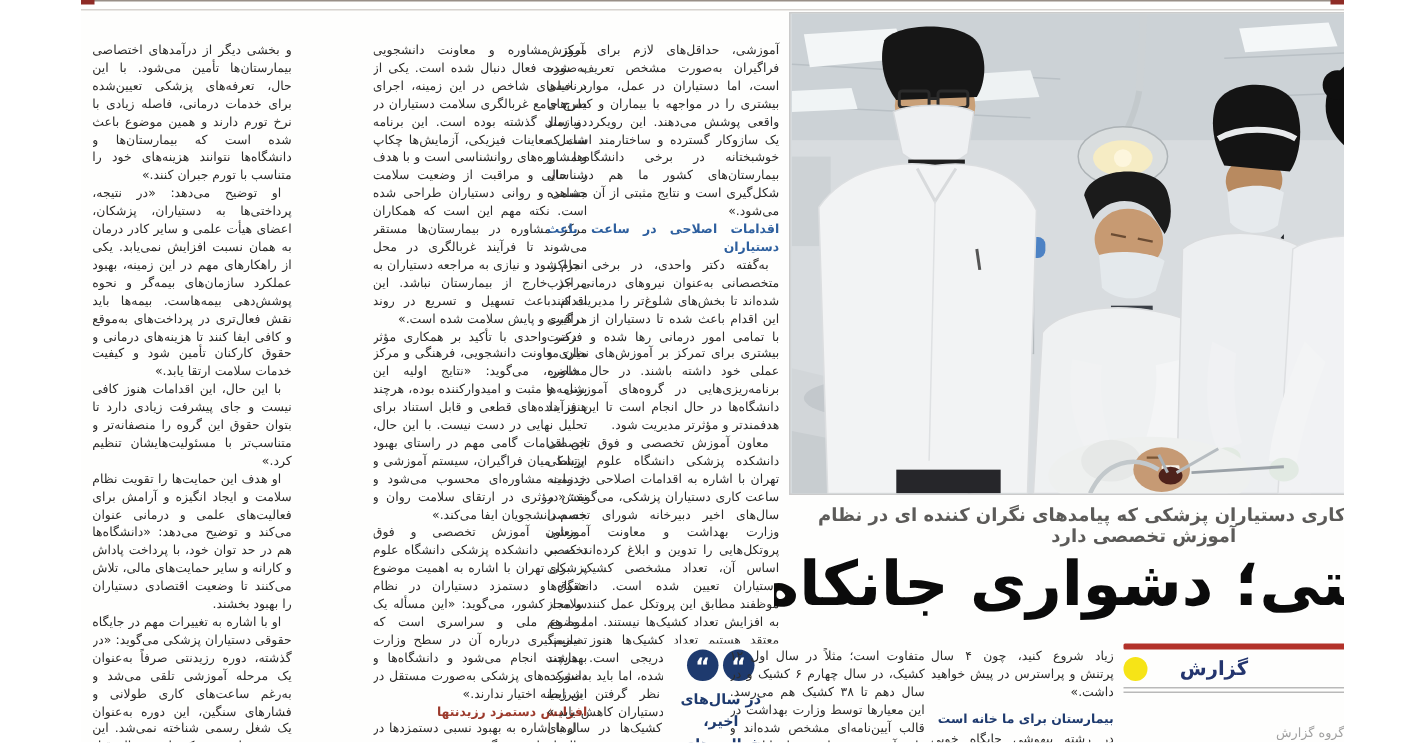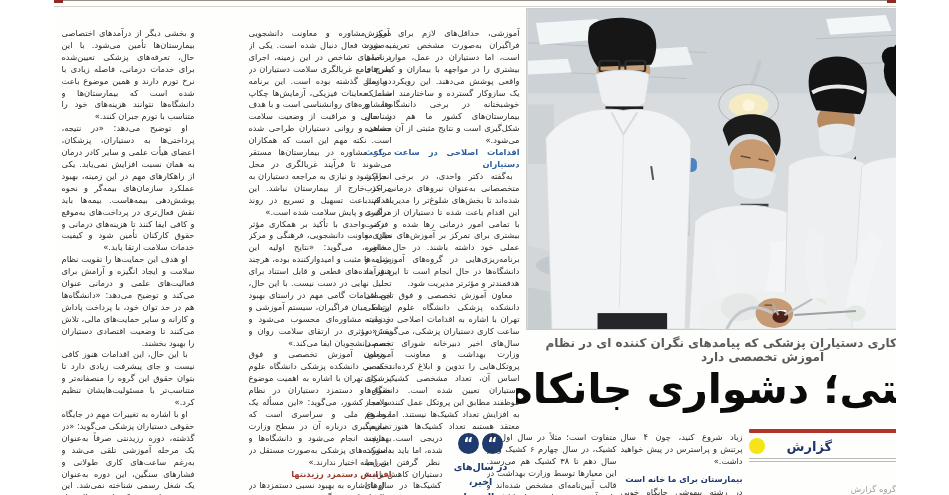--- a/index.html
+++ b/index.html
@@ -96,22 +96,22 @@
 <div id="page">
 
   <div class="rule-top1"></div>
   <div class="rule-top2"></div>
   <div class="corner-accent left"></div>
   <div class="corner-accent right"></div>
 
   <div id="col1" class="col">
     <p>و بخشی دیگر از درآمدهای اختصاصی بیمارستان‌ها تأمین می‌شود. با این حال، تعرفه‌های پزشکی تعیین‌شده برای خدمات درمانی، فاصله زیادی با نرخ تورم دارند و همین موضوع باعث شده است که بیمارستان‌ها و دانشگاه‌ها نتوانند هزینه‌های خود را متناسب با تورم جبران کنند.»</p>
     <p>او توضیح می‌دهد: «در نتیجه، پرداختی‌ها به دستیاران، پزشکان، اعضای هیأت علمی و سایر کادر درمان به همان نسبت افزایش نمی‌یابد. یکی از راهکارهای مهم در این زمینه، بهبود عملکرد سازمان‌های بیمه‌گر و نحوه پوشش‌دهی بیمه‌هاست. بیمه‌ها باید نقش فعال‌تری در پرداخت‌های به‌موقع و کافی ایفا کنند تا هزینه‌های درمانی و حقوق کارکنان تأمین شود و کیفیت خدمات سلامت ارتقا یابد.»</p>
+    <p>با این حال، این اقدامات هنوز کافی نیست و جای پیشرفت زیادی دارد تا بتوان حقوق این گروه را منصفانه‌تر و متناسب‌تر با مسئولیت‌هایشان تنظیم کرد.»</p>
     <p>او هدف این حمایت‌ها را تقویت نظام سلامت و ایجاد انگیزه و آرامش برای فعالیت‌های علمی و درمانی عنوان می‌کند و توضیح می‌دهد: «دانشگاه‌ها هم در حد توان خود، با پرداخت پاداش و کارانه و سایر حمایت‌های مالی، تلاش می‌کنند تا وضعیت اقتصادی دستیاران را بهبود بخشند.</p>
-    <p>با این حال، این اقدامات هنوز کافی نیست و جای پیشرفت زیادی دارد تا بتوان حقوق این گروه را منصفانه‌تر و متناسب‌تر با مسئولیت‌هایشان تنظیم کرد.»</p>
     <p>او با اشاره به تغییرات مهم در جایگاه حقوقی دستیاران پزشکی می‌گوید: «در گذشته، دوره رزیدنتی صرفاً به‌عنوان یک مرحله آموزشی تلقی می‌شد و به‌رغم ساعت‌های کاری طولانی و فشارهای سنگین، این دوره به‌عنوان یک شغل رسمی شناخته نمی‌شد. این وضعیت تا حدود یک یا دو سال قبل ادامه داشت.</p>
 
   </div>
 
   <div id="col2" class="col">
     <p>مرکز مشاوره و معاونت دانشجویی به‌صورت فعال دنبال شده است. یکی از برنامه‌های شاخص در این زمینه، اجرای طرح جامع غربالگری سلامت دستیاران در دو سال گذشته بوده است. این برنامه شامل معاینات فیزیکی، آزمایش‌ها چکاپ و مشاوره‌های روانشناسی است و با هدف شناسایی و مراقبت از وضعیت سلامت جسمی و روانی دستیاران طراحی شده است. نکته مهم این است که همکاران مرکز مشاوره در بیمارستان‌ها مستقر می‌شوند تا فرآیند غربالگری در محل انجام شود و نیازی به مراجعه دستیاران به مراکز خارج از بیمارستان نباشد. این اقدام باعث تسهیل و تسریع در روند مراقبت و پایش سلامت شده است.»</p>
     <p>دکتر واحدی با تأکید بر همکاری مؤثر میان معاونت دانشجویی، فرهنگی و مرکز مشاوره، می‌گوید: «نتایج اولیه این برنامه‌ها مثبت و امیدوارکننده بوده، هرچند هنوز داده‌های قطعی و قابل استناد برای تحلیل نهایی در دست نیست. با این حال، این اقدامات گامی مهم در راستای بهبود ارتباط میان فراگیران، سیستم آموزشی و خدمات مشاوره‌ای محسوب می‌شود و نقش مؤثری در ارتقای سلامت روان و جسم دانشجویان ایفا می‌کند.»</p>
     <p>معاون آموزش تخصصی و فوق تخصصی دانشکده پزشکی دانشگاه علوم پزشکی تهران با اشاره به اهمیت موضوع حقوق و دستمزد دستیاران در نظام سلامت کشور، می‌گوید: «این مسأله یک موضوع ملی و سراسری است که تصمیم‌گیری درباره آن در سطح وزارت بهداشت انجام می‌شود و دانشگاه‌ها و دانشکده‌های پزشکی به‌صورت مستقل در این زمینه اختیار ندارند.»</p>
     <p class="subhead red">افزایش دستمزد رزیدنتها</p>
     <p>او با اشاره به بهبود نسبی دستمزدها در سال‌های اخیر می‌گوید:</p>

